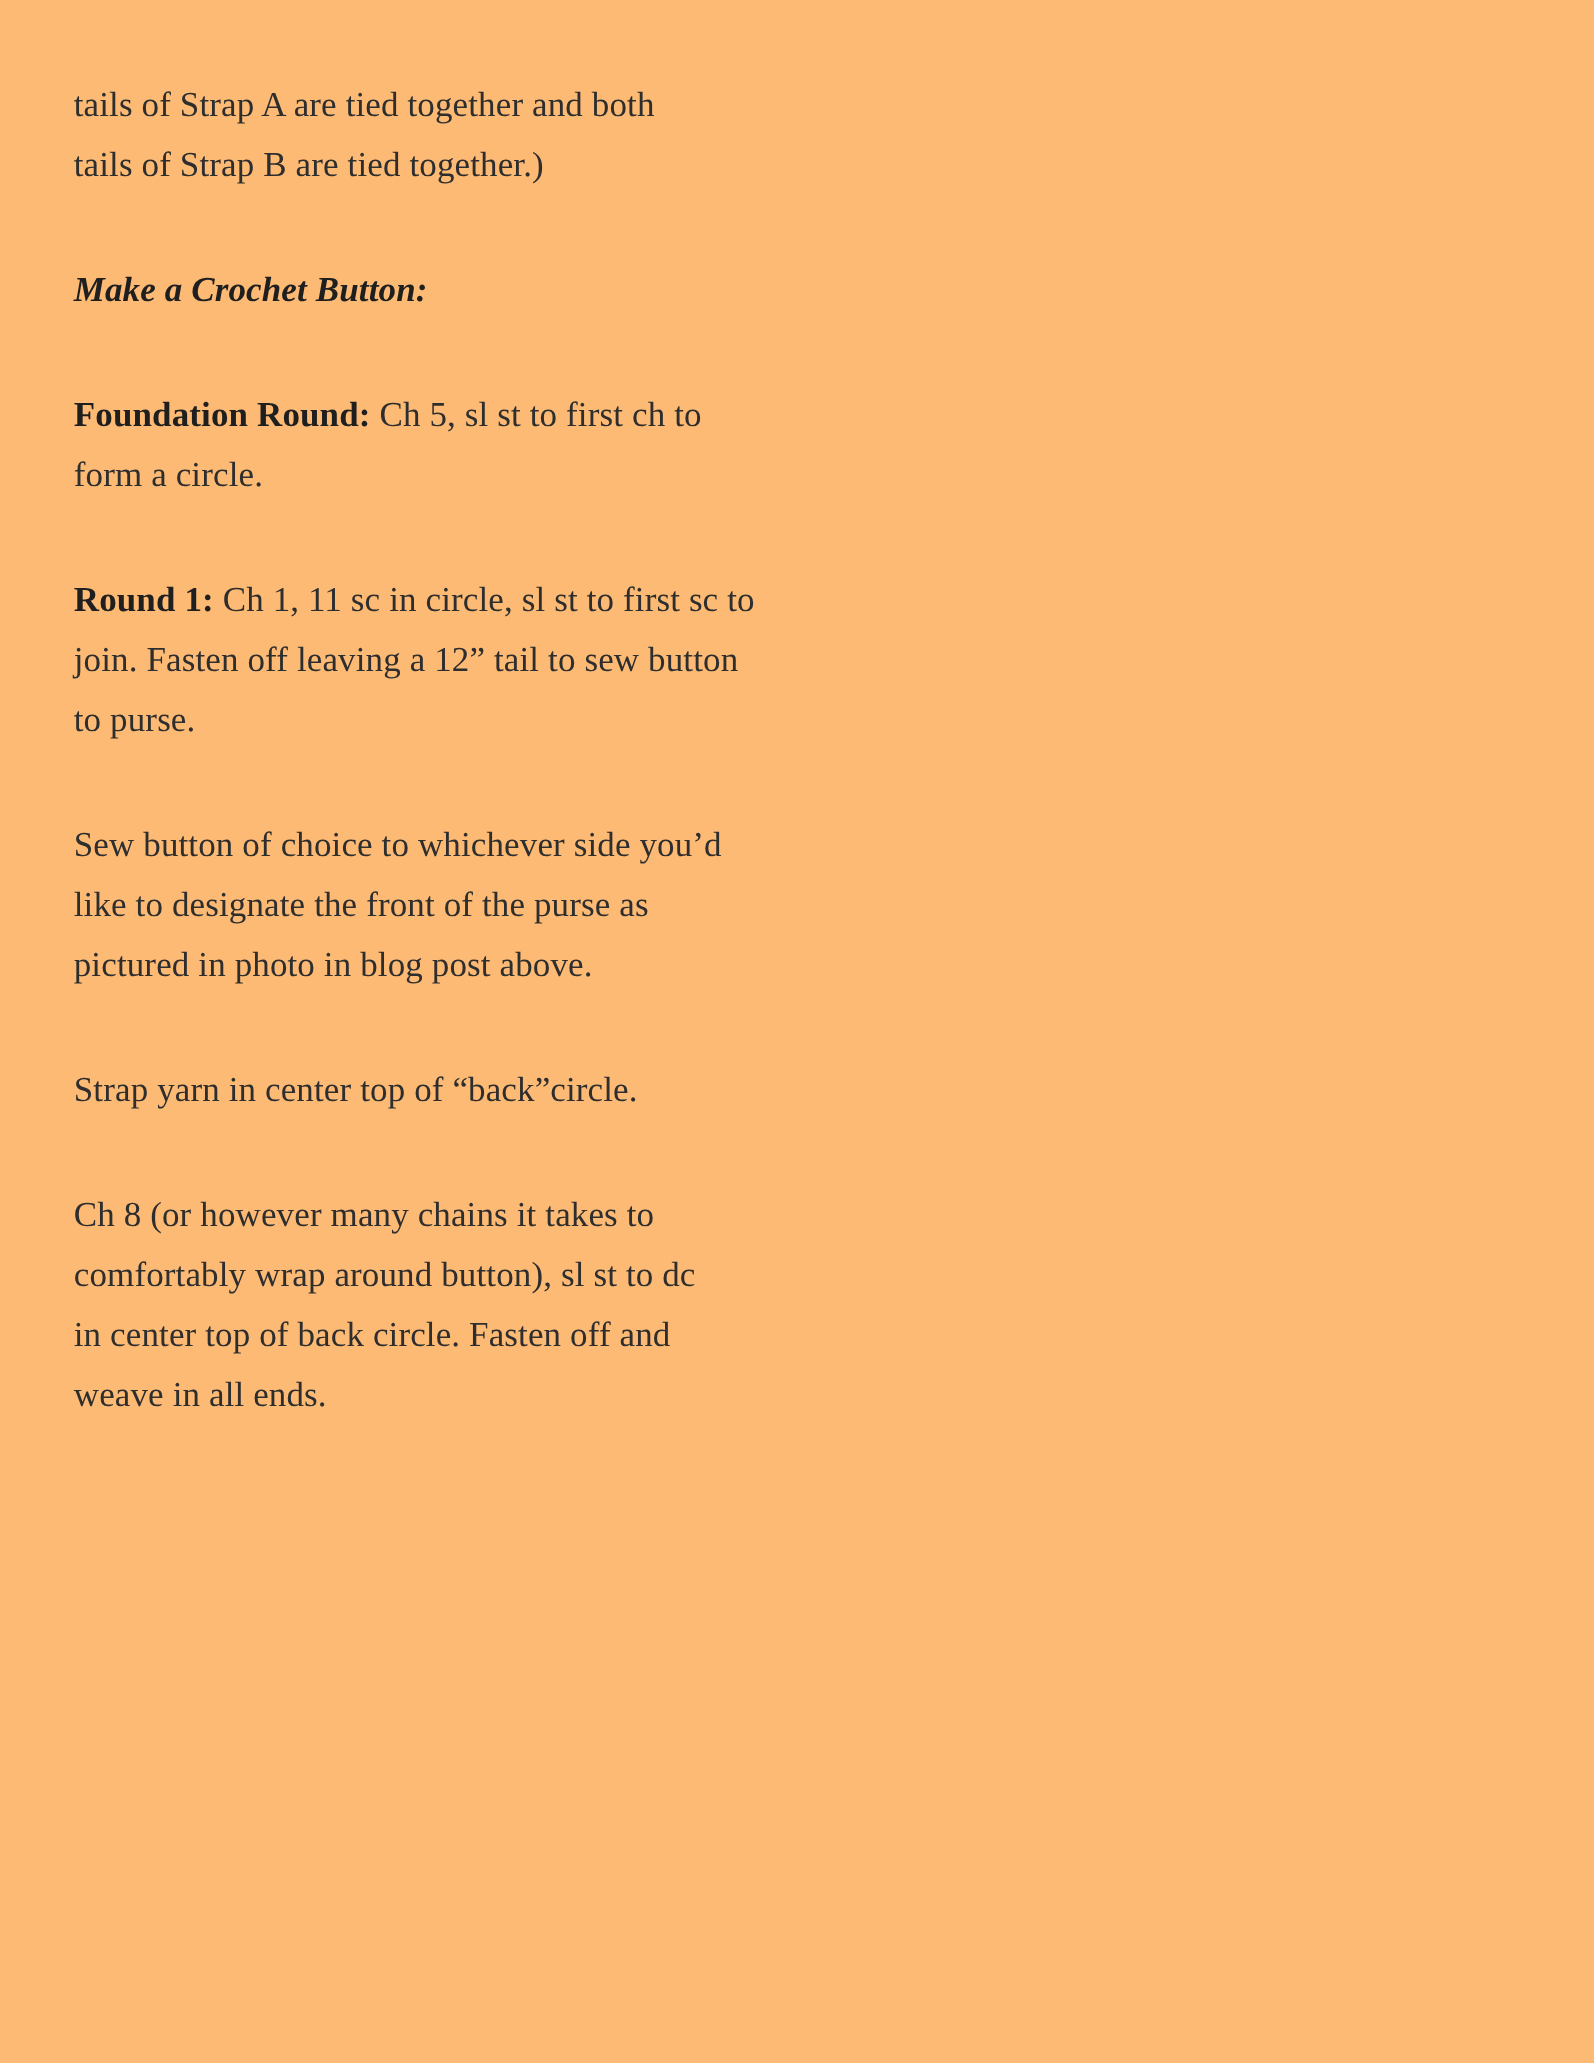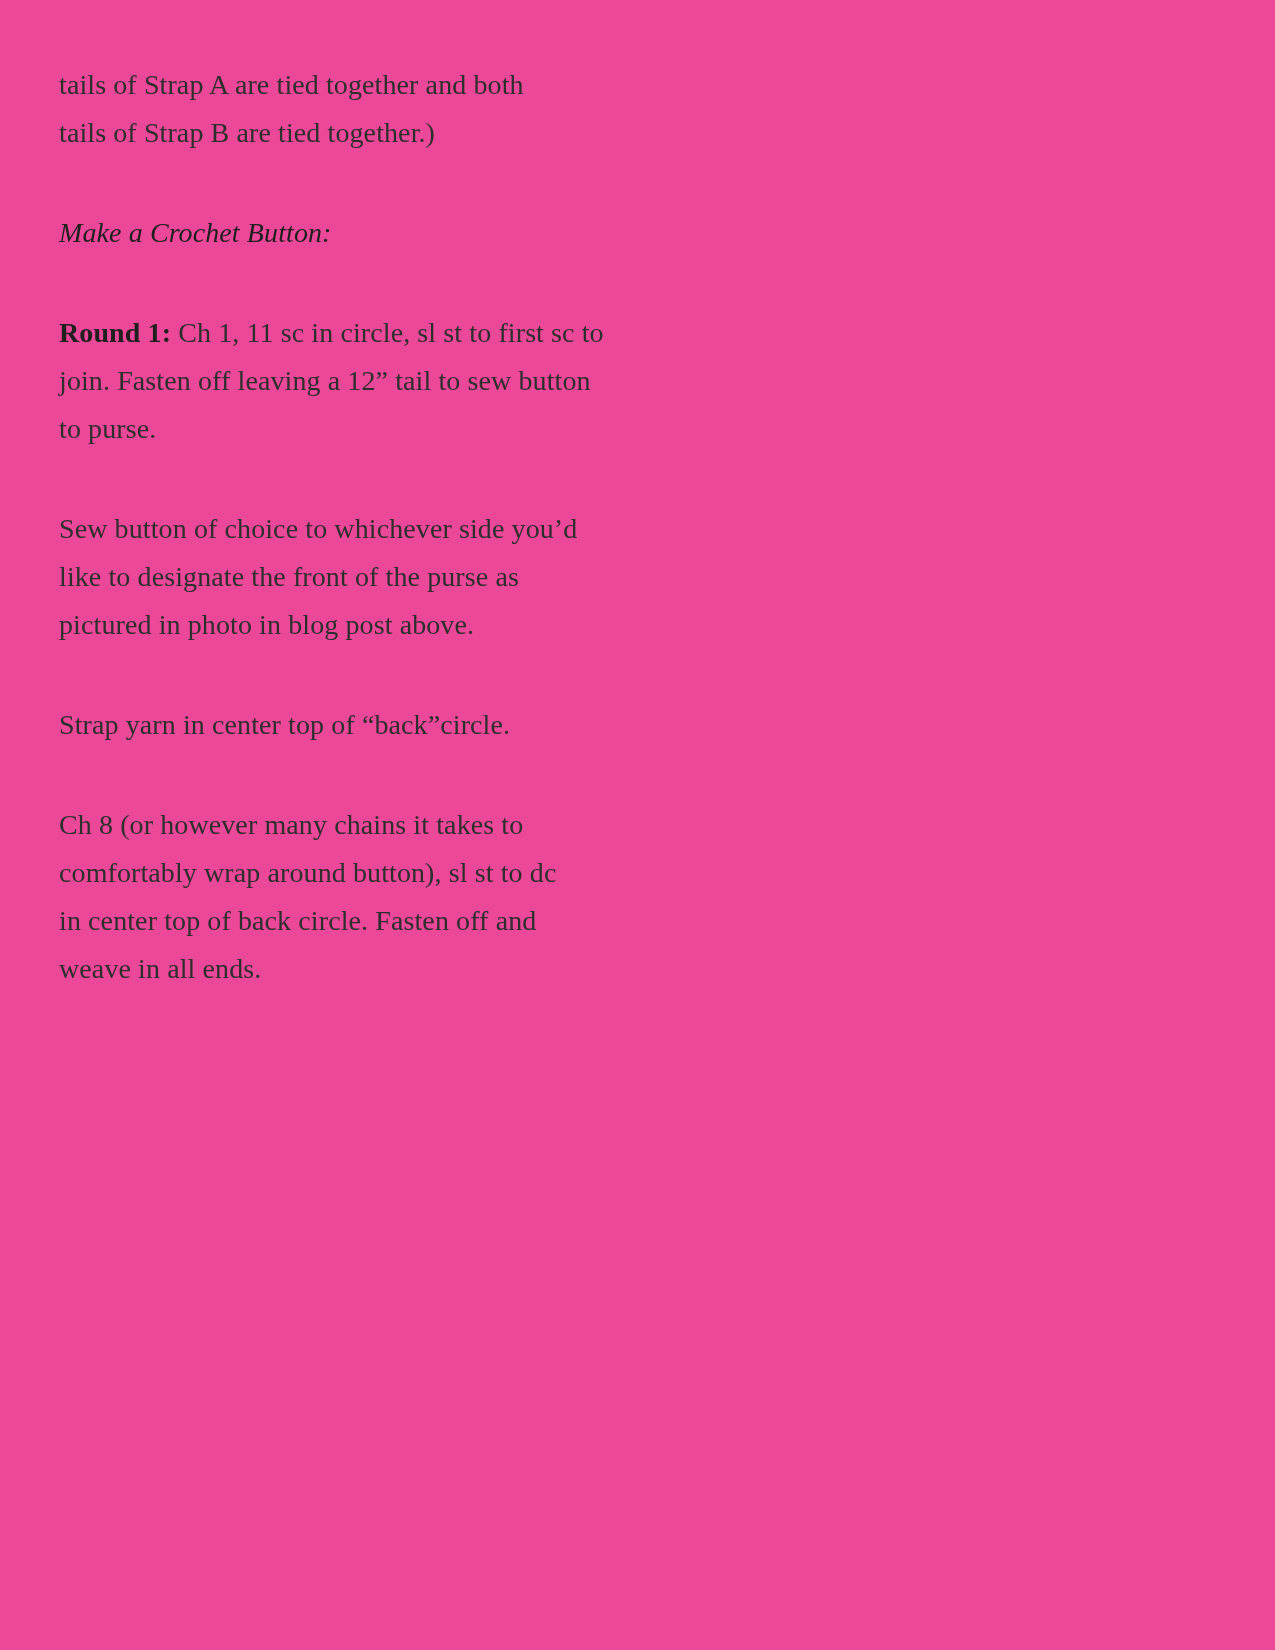--- a/index.html
+++ b/index.html
@@ -5,62 +5,64 @@
   html, body {
     margin: 0;
     padding: 0;
     background: #ffffff;
   }
   .page {
     position: relative;
     width: 1275px;
     height: 1650px;
     margin: 0 auto;
-    background: #ec4899;
+    background: #fdba74;
     box-sizing: border-box;
     padding: 61px 60px 0 59px;
     overflow: hidden;
     font-family: "Liberation Serif", "DejaVu Serif", serif;
   }
   .block {
     margin: 0 0 52px 0;
     max-width: 680px;
     white-space: pre-line;
     font-size: 28px;
     line-height: 48px;
     color: #2e2e2e;
     letter-spacing: 0.1px;
   }
   .block.heading {
     font-weight: 700;
     color: #1f1f1f;
     letter-spacing: 0.3px;
   }
   .block.subheading {
-    font-weight: 400;
+    font-weight: 700;
     font-style: italic;
     color: #1f1f1f;
   }
   .block .run-in {
     font-weight: 700;
     color: #1f1f1f;
   }
 </style>
 </head>
 <body>
 
 <div class="page">
 
   <p class="block paragraph">tails of Strap A are tied together and both
 tails of Strap B are tied together.)</p>
 
 
 
   <h4 class="block subheading">Make a Crochet Button:</h4>
 
+  <p class="block paragraph"><strong class="run-in">Foundation Round:</strong><span> Ch 5, sl st to first ch to
+form a circle.</span></p>
 
   <p class="block paragraph"><strong class="run-in">Round 1:</strong><span> Ch 1, 11 sc in circle, sl st to first sc to
 join. Fasten off leaving a 12” tail to sew button
 to purse.</span></p>
 
   <p class="block paragraph">Sew button of choice to whichever side you’d
 like to designate the front of the purse as
 pictured in photo in blog post above.</p>
 
 

